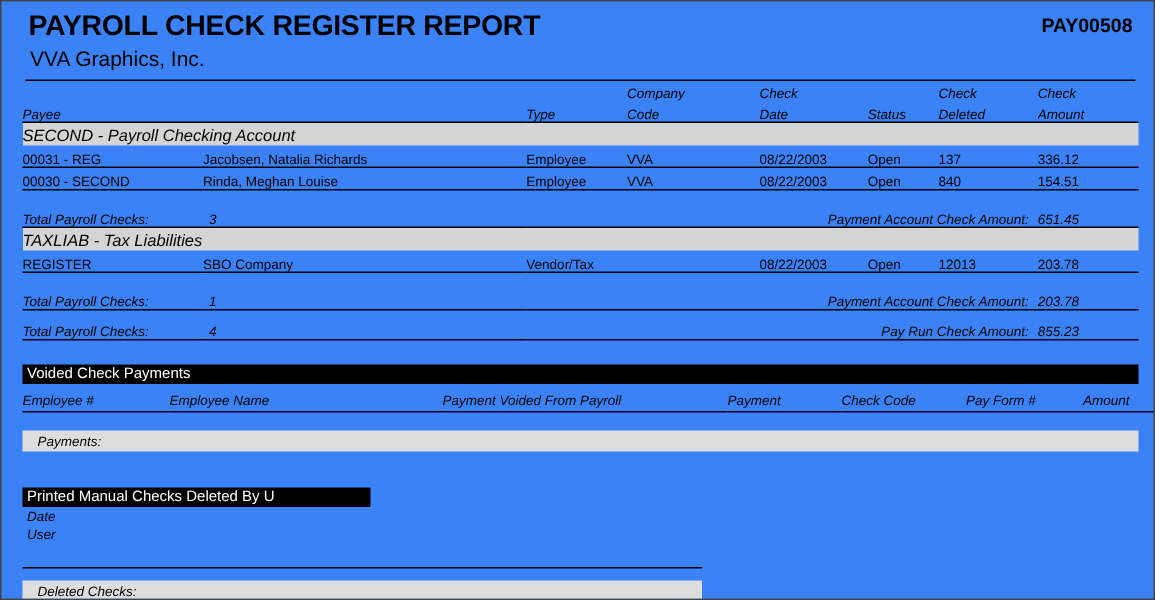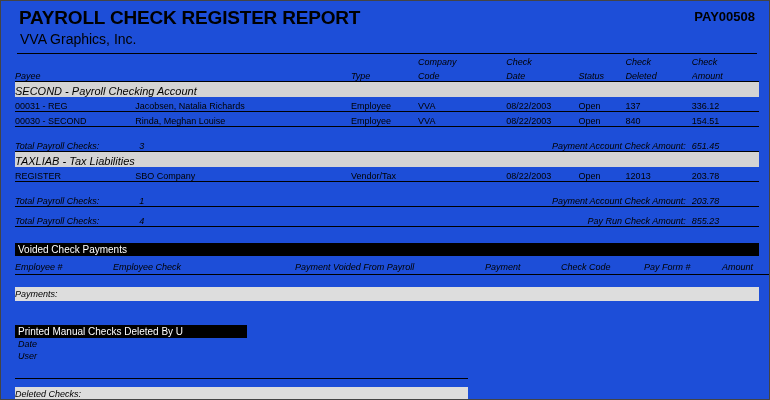--- a/index.html
+++ b/index.html
@@ -8,21 +8,21 @@
     background: #ffffff;
   }
   body {
     font-family: "Liberation Sans", sans-serif;
   }
   #page {
     position: relative;
     width: 770px;
     height: 400px;
     box-sizing: border-box;
-    background: #1d4ed8;
+    background: #3b82f6;
     border: 1px solid #444444;
     overflow: hidden;
   }
   .inner {
     position: relative;
     width: 100%;
     height: 100%;
     box-sizing: border-box;
     padding: 0 10px 0 14px;
   }
@@ -174,21 +174,21 @@
   .v-code  { width: 83px; }
   .v-form  { width: 78px; }
   .v-amt   { width: 60px; text-align: left; }
 
   .graybar {
     background: #dddddd;
     font-style: italic;
     font-size: 9px;
     height: 14px;
     line-height: 14px;
-    padding-left: 0;
+    padding-left: 10px;
     box-sizing: border-box;
     color: #000;
   }
   .graybar.full { width: 100%; }
   .graybar.narrow { width: 453px; }
 
   .gap-8 { height: 8px; }
   .gap-12 { height: 12px; }
   .gap-16 { height: 16px; }
 
@@ -329,21 +329,21 @@
           <col class="v-name">
           <col class="v-void">
           <col class="v-pay">
         <col class="v-code">
           <col class="v-form">
           <col class="v-amt">
       </colgroup>
       <tbody>
         <tr>
           <td>Employee #</td>
-          <td>Employee Check</td>
+          <td>Employee Name</td>
           <td>Payment Voided From Payroll</td>
           <td>Payment</td>
           <td>Check Code</td>
           <td>Pay Form #</td>
           <td>Amount</td>
         </tr>
       </tbody>
     </table>
 
     <div class="gap-12"></div>

